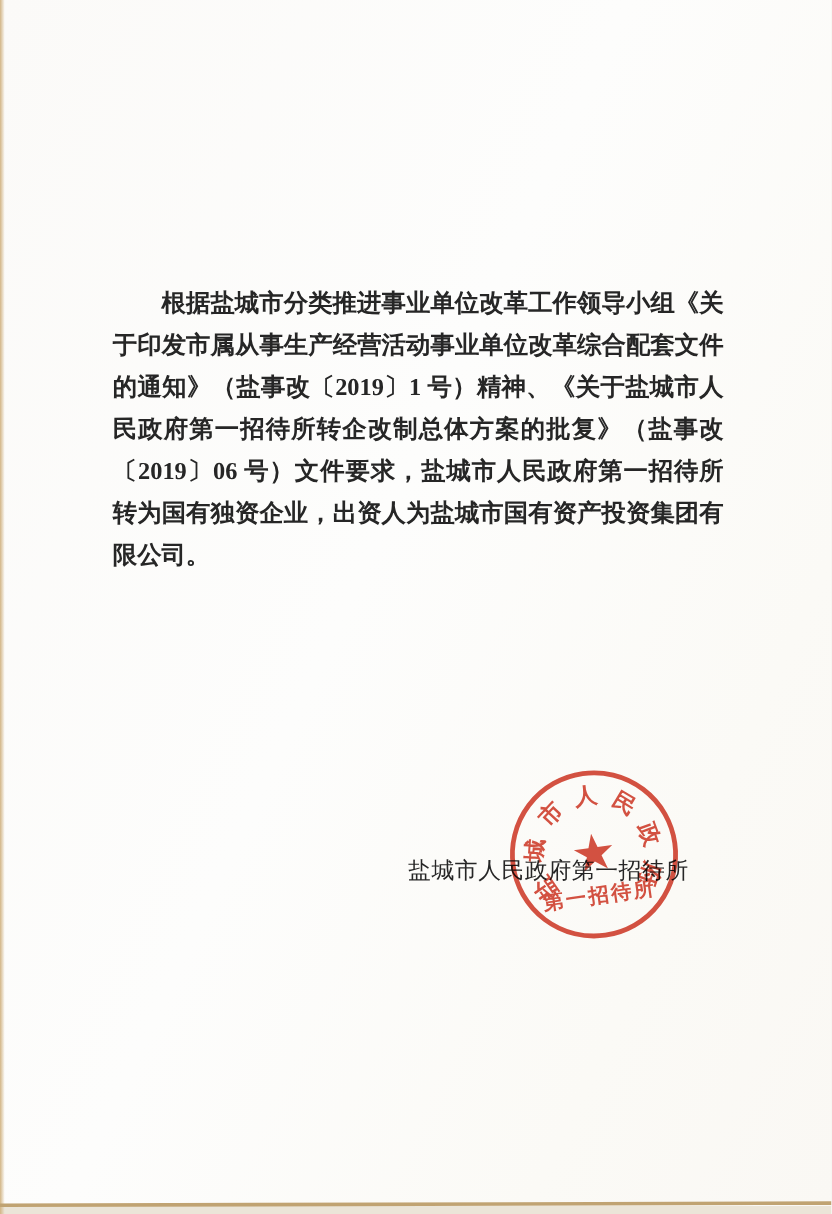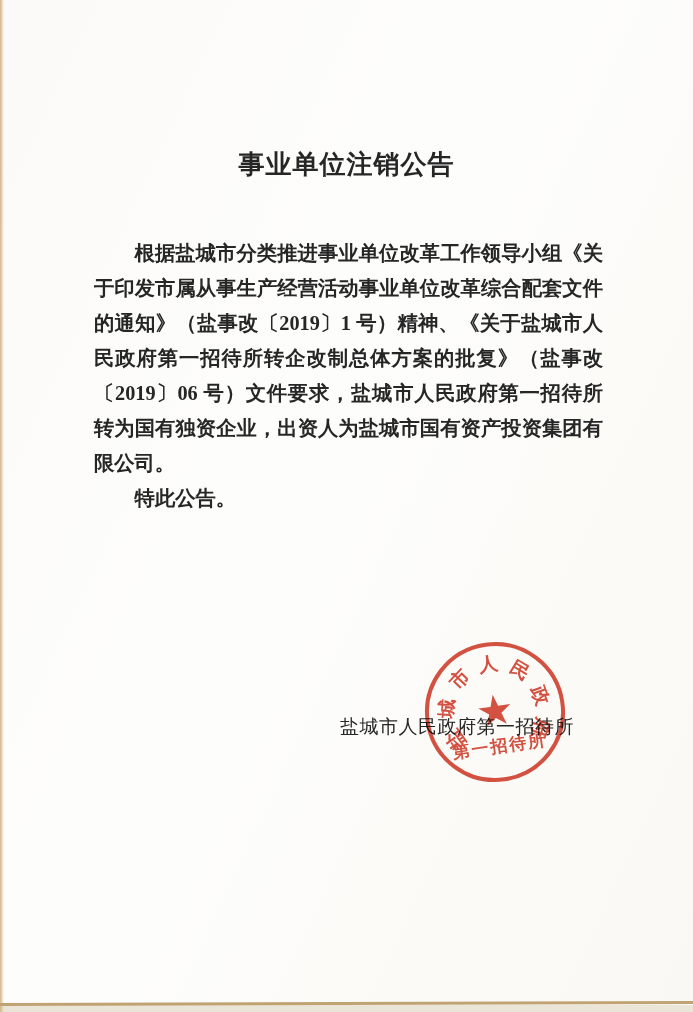--- a/index.html
+++ b/index.html
@@ -92,25 +92,23 @@
     font-size:17px;font-weight:bold;letter-spacing:2px;
     color:var(--seal_red,#d23f2e);
   }
 </style>
 </head>
 <body>
 
 <div class="canvas">
   <div class="paper"></div>
 
-  <h1 class="title">事业单位注销公告</h1>
 
   <div class="body">
     <p>根据盐城市分类推进事业单位改革工作领导小组《关于印发市属从事生产经营活动事业单位改革综合配套文件的通知》（盐事改〔2019〕1 号）精神、《关于盐城市人民政府第一招待所转企改制总体方案的批复》（盐事改〔2019〕06 号）文件要求，盐城市人民政府第一招待所转为国有独资企业，出资人为盐城市国有资产投资集团有限公司。</p>
-    <p>特此公告。</p>
   </div>
 
   <div class="sig">
     <div class="org">盐城市人民政府第一招待所</div>
   </div>
 
   <div class="seal">
     <div class="ring-border"></div>
     <span class="ring-char r0">盐</span>
     <span class="ring-char r1">城</span>

